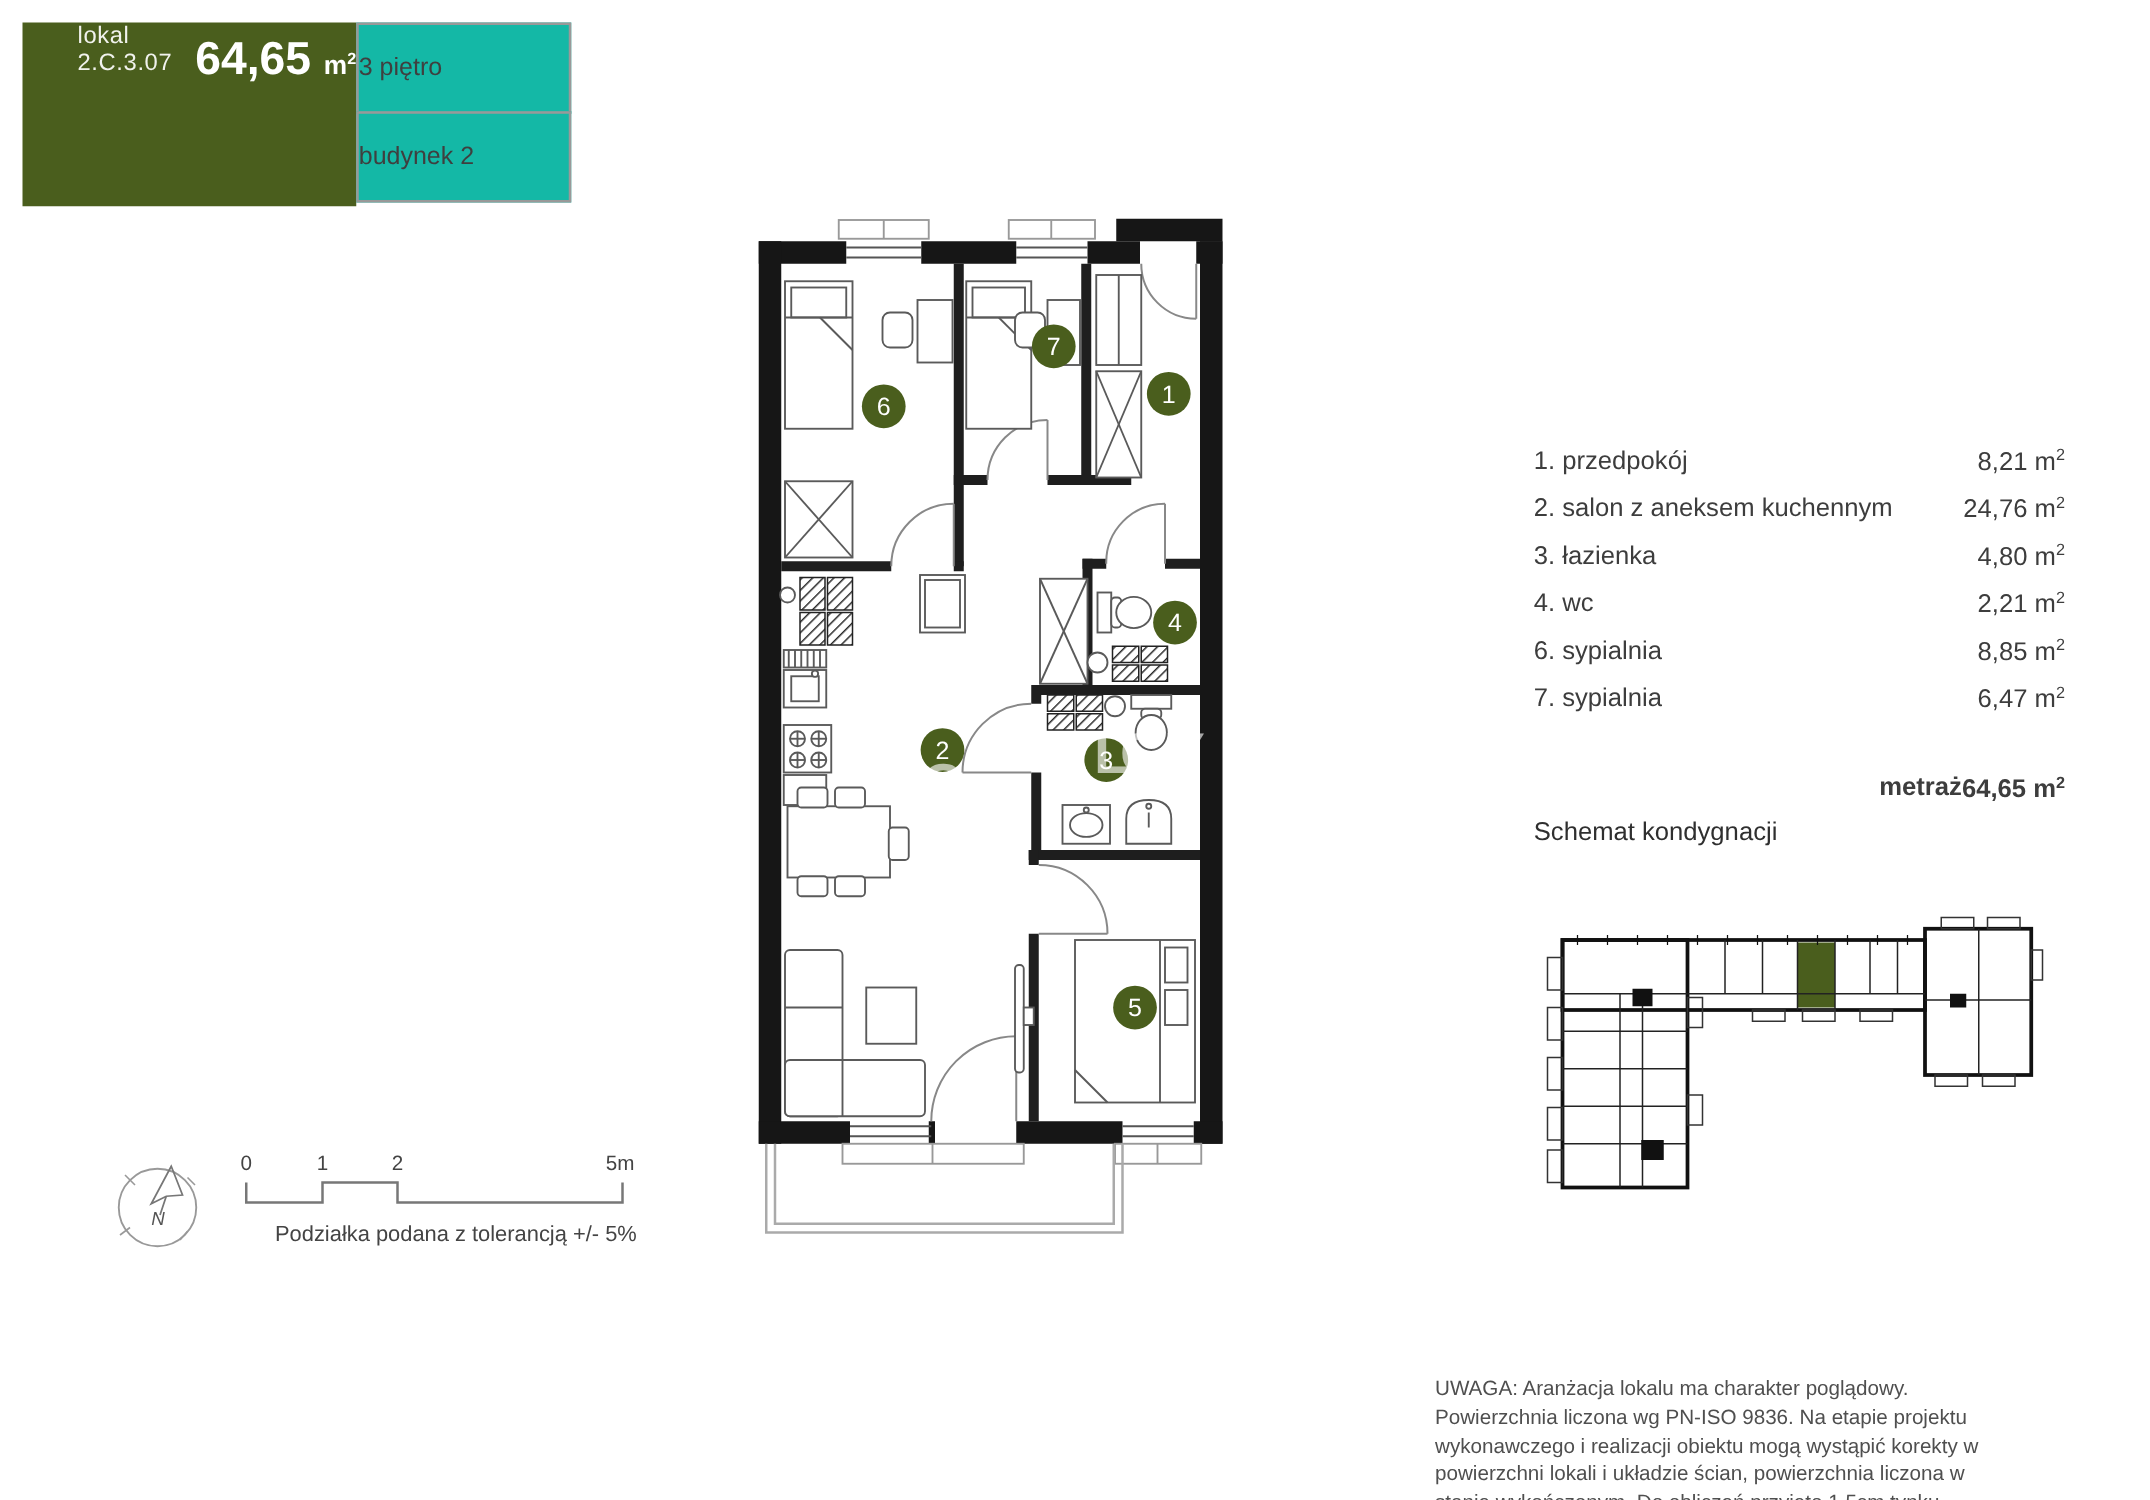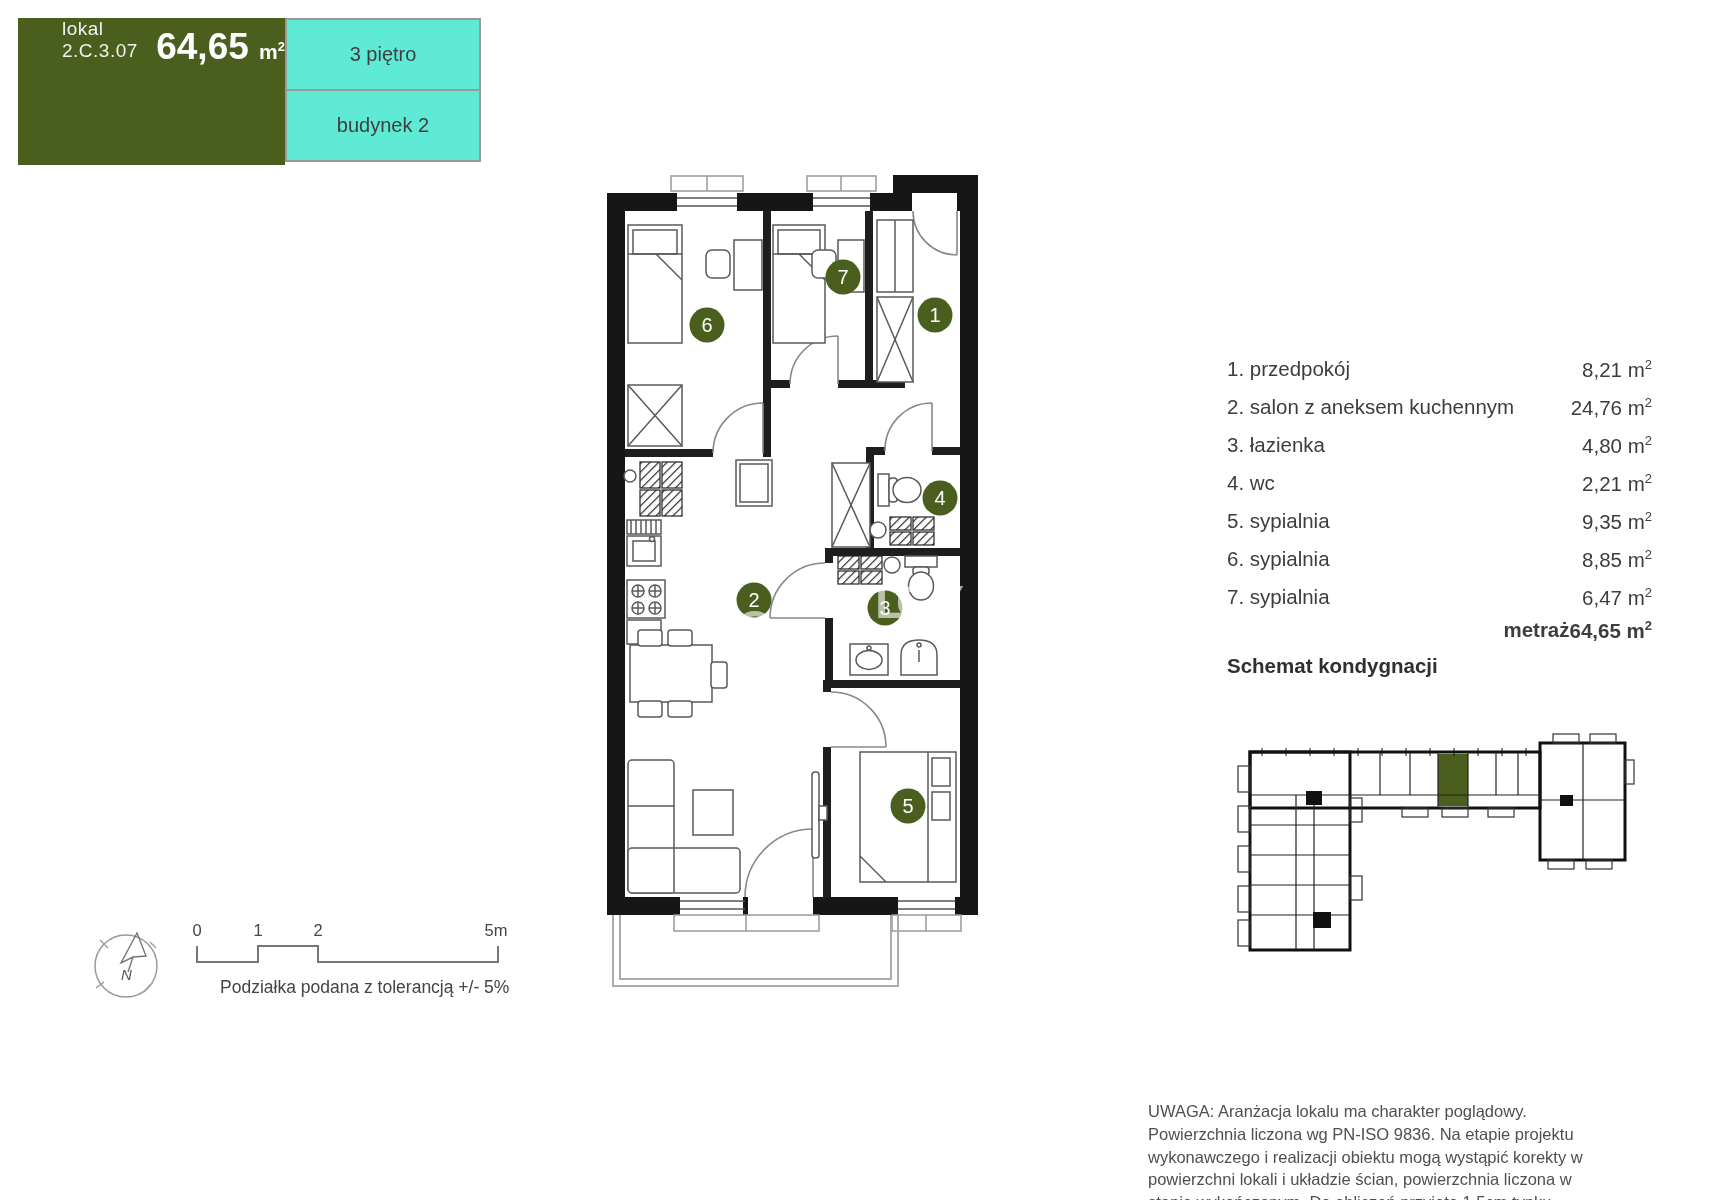--- a/index.html
+++ b/index.html
@@ -5,32 +5,32 @@
   html,body{margin:0;padding:0;background:#fff;}
   .canvas{position:relative;width:1720px;height:1200px;background:#ffffff;overflow:hidden;
           font-family:"Liberation Sans",sans-serif;color:#3d3d3d;}
   
   .hdr-green{position:absolute;left:18px;top:18px;width:267px;height:147px;background:#4a5e1d;
              display:flex;flex-direction:row;justify-content:center;padding-left:44px;box-sizing:border-box;}
   .hdr-unit{font-size:19px;color:rgba(255,255,255,.92);letter-spacing:.5px;}
   .hdr-area{margin-top:8px;font-size:37px;font-weight:bold;color:#fff;}
   .hdr-area .u{font-size:21px;}
   .hdr-area sup{font-size:13px;}
-  .hdr-box{position:absolute;left:285px;width:196px;height:73px;background:#5eead4;border:2px solid #999;
-           box-sizing:border-box;display:flex;align-items:center;justify-content:center;font-size:20px;color:#3f3f3f;}
+  .hdr-box{position:absolute;left:285px;width:172px;height:73px;background:#14b8a6;border:2px solid #999;
+           box-sizing:border-box;display:flex;align-items:center;justify-content:flex-start;font-size:20px;color:#3f3f3f;}
   .hdr-box.b1{top:18px;}
   .hdr-box.b2{top:89px;}
   
   .room-list{position:absolute;left:1227px;top:350px;width:425px;}
   .room-row{display:flex;justify-content:space-between;align-items:center;height:38px;font-size:20.5px;}
   .room-row .area{white-space:nowrap;}
   sup{font-size:13px;}
   .total-row{position:absolute;left:1227px;top:618px;width:425px;display:flex;justify-content:flex-end;
              font-weight:bold;font-size:20.5px;}
-  .schem-title{position:absolute;left:1227px;top:654px;font-weight:bold;font-size:20.5px;color:#2f2f2f;}
+  .schem-title{position:absolute;left:1227px;top:654px;font-weight:normal;font-size:20.5px;color:#2f2f2f;}
   
   .disclaimer{position:absolute;left:1148px;top:1100px;width:462px;font-size:16.5px;line-height:1.38;color:#4f4f4f;}
   
   .watermark{position:absolute;left:0;top:0;pointer-events:none;}
   .wm{position:absolute;font-size:46px;font-weight:bold;color:rgba(255,255,255,.62);letter-spacing:4px;}
   svg text{font-family:"Liberation Sans",sans-serif;}
 </style>
 </head>
 <body>
 
@@ -333,24 +333,20 @@
         <span>2. salon z aneksem kuchennym</span>
         <span class="area"><span>24,76</span> <span>m</span><sup>2</sup></span>
       </div>
     <div class="room-row">
         <span>3. łazienka</span>
         <span class="area"><span>4,80</span> <span>m</span><sup>2</sup></span>
       </div>
     <div class="room-row">
         <span>4. wc</span>
         <span class="area"><span>2,21</span> <span>m</span><sup>2</sup></span>
-      </div>
-    <div class="room-row">
-        <span>5. sypialnia</span>
-        <span class="area"><span>9,35</span> <span>m</span><sup>2</sup></span>
       </div>
     <div class="room-row">
         <span>6. sypialnia</span>
         <span class="area"><span>8,85</span> <span>m</span><sup>2</sup></span>
       </div>
     <div class="room-row">
         <span>7. sypialnia</span>
         <span class="area"><span>6,47</span> <span>m</span><sup>2</sup></span>
       </div>
   </div>

